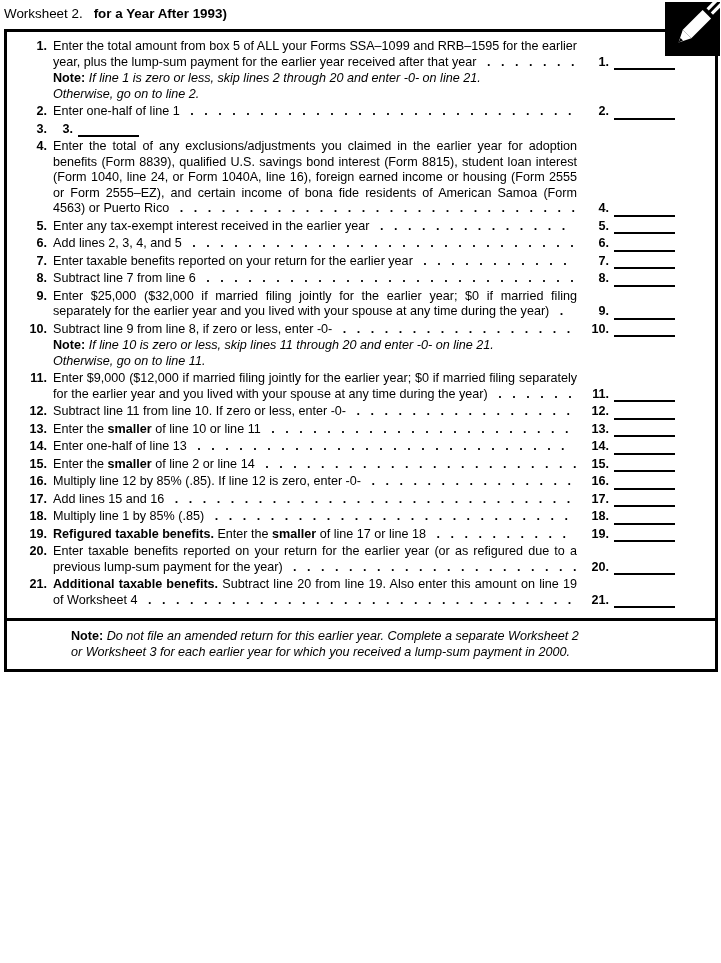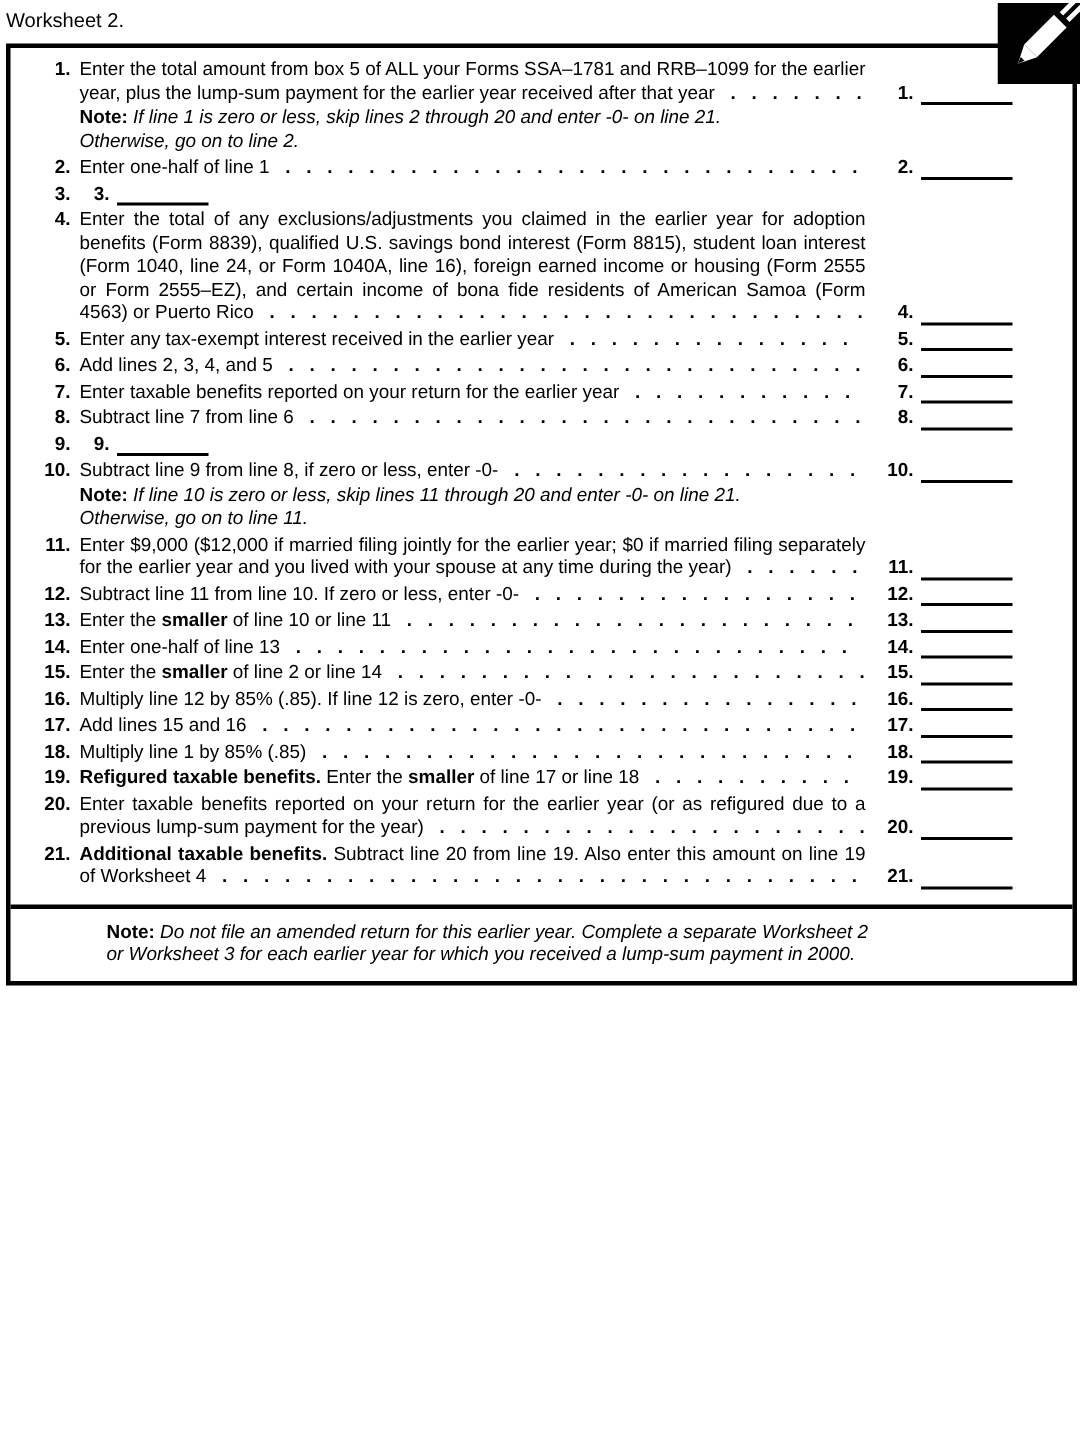--- a/index.html
+++ b/index.html
@@ -48,41 +48,42 @@
   .footer-inner { display: inline-block; max-width: 520px; }
 </style>
 </head>
 <body>
 
 <div class="page">
 
   <div class="hdr">
     <span class="ws-label">Worksheet 2.</span>
     <div class="ws-title">
+      <div>for a Year After 1993)</div>
     </div>
   </div>
 
 
   <svg class="pencil-box" viewBox="0 0 55 54" aria-hidden="true">
     <rect x="0" y="0" width="55" height="54" fill="#000"></rect>
     <g transform="rotate(45 27 27)">
       <rect x="21" y="6" width="12" height="28" fill="#fff"></rect>
       <polygon points="21,34 33,34 27,46" fill="#fff"></polygon>
       <polygon points="25.2,41.5 28.8,41.5 27,46" fill="#000"></polygon>
       <rect x="22.5" y="-12" width="3.2" height="14" fill="#fff"></rect>
       <rect x="28.5" y="-12" width="3.2" height="14" fill="#fff"></rect>
     </g>
   </svg>
 
   <section class="box">
     <div class="lines">
   <div class="item">
     <div class="row">
       <div class="num">1.</div>
-      <div class="text"><span>Enter the total amount from box 5 of ALL your Forms SSA–1781 and RRB–1099 for the earlier year, plus the lump-sum payment for the earlier year received after that year</span><span class="dots">&nbsp;&nbsp; .&nbsp;&nbsp; .&nbsp;&nbsp; .&nbsp;&nbsp; .&nbsp;&nbsp; .&nbsp;&nbsp; .&nbsp;&nbsp; .</span></div>
+      <div class="text"><span>Enter the total amount from box 5 of ALL your Forms SSA–1099 and RRB–1595 for the earlier year, plus the lump-sum payment for the earlier year received after that year</span><span class="dots">&nbsp;&nbsp; .&nbsp;&nbsp; .&nbsp;&nbsp; .&nbsp;&nbsp; .&nbsp;&nbsp; .&nbsp;&nbsp; .&nbsp;&nbsp; .</span></div>
       <div class="ans">
         <span class="ans-num">1.</span>
         <span class="ans-line"></span>
       </div>
     </div>
     <div class="note"><span class="b">Note:</span><span class="i"> If line 1 is zero or less, skip lines 2 through 20 and enter -0- on line 21. Otherwise, go on to line 2.</span></div>
   </div>
 
   <div class="item">
     <div class="row">
@@ -163,20 +164,21 @@
         <span class="ans-num">8.</span>
         <span class="ans-line"></span>
       </div>
     </div>
 
   </div>
 
   <div class="item">
     <div class="row">
       <div class="num">9.</div>
+      <div class="text"><span>Enter $25,000 ($32,000 if married filing jointly for the earlier year; $0 if married filing separately for the earlier year and you lived with your spouse at any time during the year)</span><span class="dots">&nbsp;&nbsp; .</span></div>
       <div class="ans">
         <span class="ans-num">9.</span>
         <span class="ans-line"></span>
       </div>
     </div>
 
   </div>
 
   <div class="item">
     <div class="row">

